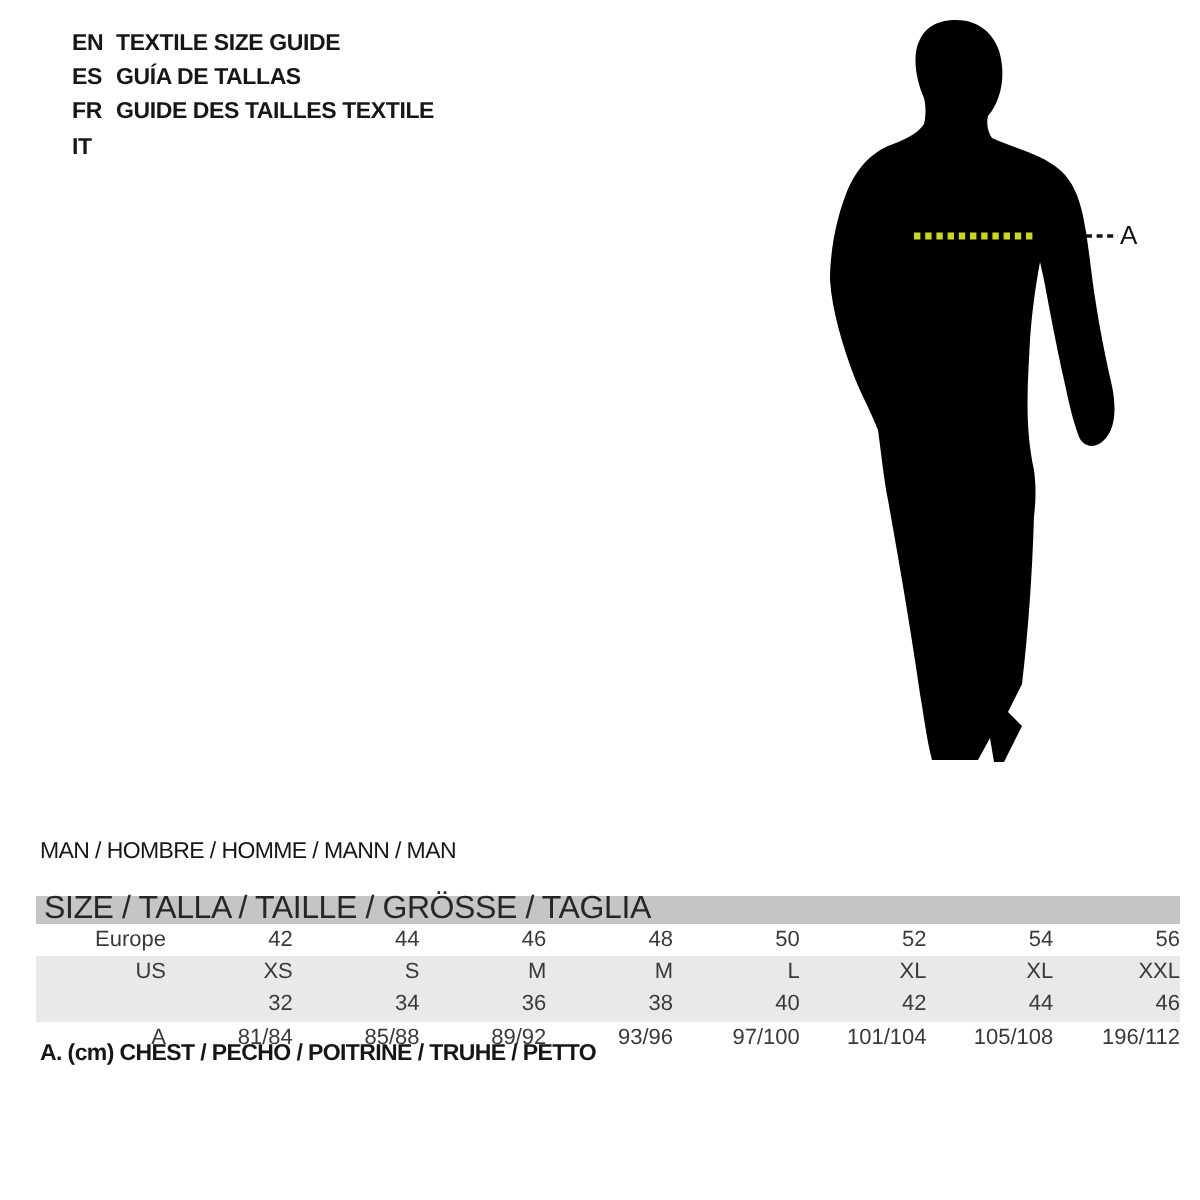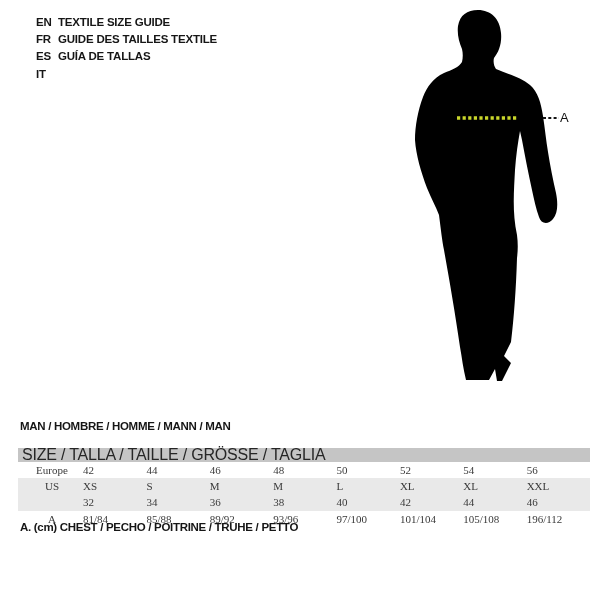--- a/index.html
+++ b/index.html
@@ -26,51 +26,51 @@
   .product-types{position:absolute;left:20px;top:110px;
     font-size:12.5px;font-weight:bold;letter-spacing:-0.4px;line-height:18px;white-space:nowrap;}
   
   .figure-svg{position:absolute;left:398px;top:8px;}
   .silhouette{fill:var(--silhouette);}
   .dash-yellow{stroke:var(--measure-dash-yellow);stroke-width:3.4;stroke-dasharray:3.2 2.4;fill:none;}
   .dash-black{stroke:var(--measure-dash-black);stroke-width:1.8;stroke-dasharray:3 2.3;fill:none;}
   .measure-label{position:absolute;left:560px;top:110px;font-size:13px;color:#111;}
   
   .section-title{position:absolute;left:20px;top:420px;
-    font-size:11.5px;font-weight:bold;letter-spacing:-0.3px;white-space:nowrap;}
+    font-size:11.5px;font-weight:normal;letter-spacing:-0.3px;white-space:nowrap;}
   
   .size-table{position:absolute;left:18px;top:448px;width:572px;}
   .t-header{height:14px;background:var(--table-header-bg);display:flex;align-items:center;
     padding-left:4px;font-size:16px;letter-spacing:-0.2px;color:#262626;}
   .t-row{display:grid;grid-template-columns:65px repeat(8,1fr);height:16.2px;
     align-items:center;font-size:11px;color:var(--text-table);}
   .t-row.band{background:var(--table-band-bg);}
-  .t-label{padding-left:3px;text-align:center;font-family:Liberation Serif, serif;}
-  .t-cell{text-align:left;font-family:Liberation Serif, serif;}
+  .t-label{padding-left:3px;text-align:right;}
+  .t-cell{text-align:right;}
   
   .footnote{position:absolute;left:20px;top:521px;
     font-size:11.5px;font-weight:bold;letter-spacing:-0.3px;white-space:nowrap;}
 </style>
 </head>
 <body>
 
 <div class="canvas">
 
   <div class="lang-list">
     <div class="lang-row">
       <span class="lang-code">EN</span>
       <span class="lang-label">TEXTILE SIZE GUIDE</span>
     </div>
     <div class="lang-row">
+      <span class="lang-code">ES</span>
+      <span class="lang-label">GUÍA DE TALLAS</span>
+    </div>
+    <div class="lang-row">
       <span class="lang-code">FR</span>
       <span class="lang-label">GUIDE DES TAILLES TEXTILE</span>
-    </div>
-    <div class="lang-row">
-      <span class="lang-code">ES</span>
-      <span class="lang-label">GUÍA DE TALLAS</span>
     </div>
     <div class="lang-row">
       <span class="lang-code">IT</span>
     </div>
   </div>
 
 
   <svg class="figure-svg" width="172" height="382" viewBox="398 8 172 382" xmlns="http://www.w3.org/2000/svg">
     <path class="silhouette" d="
       M 478 10

